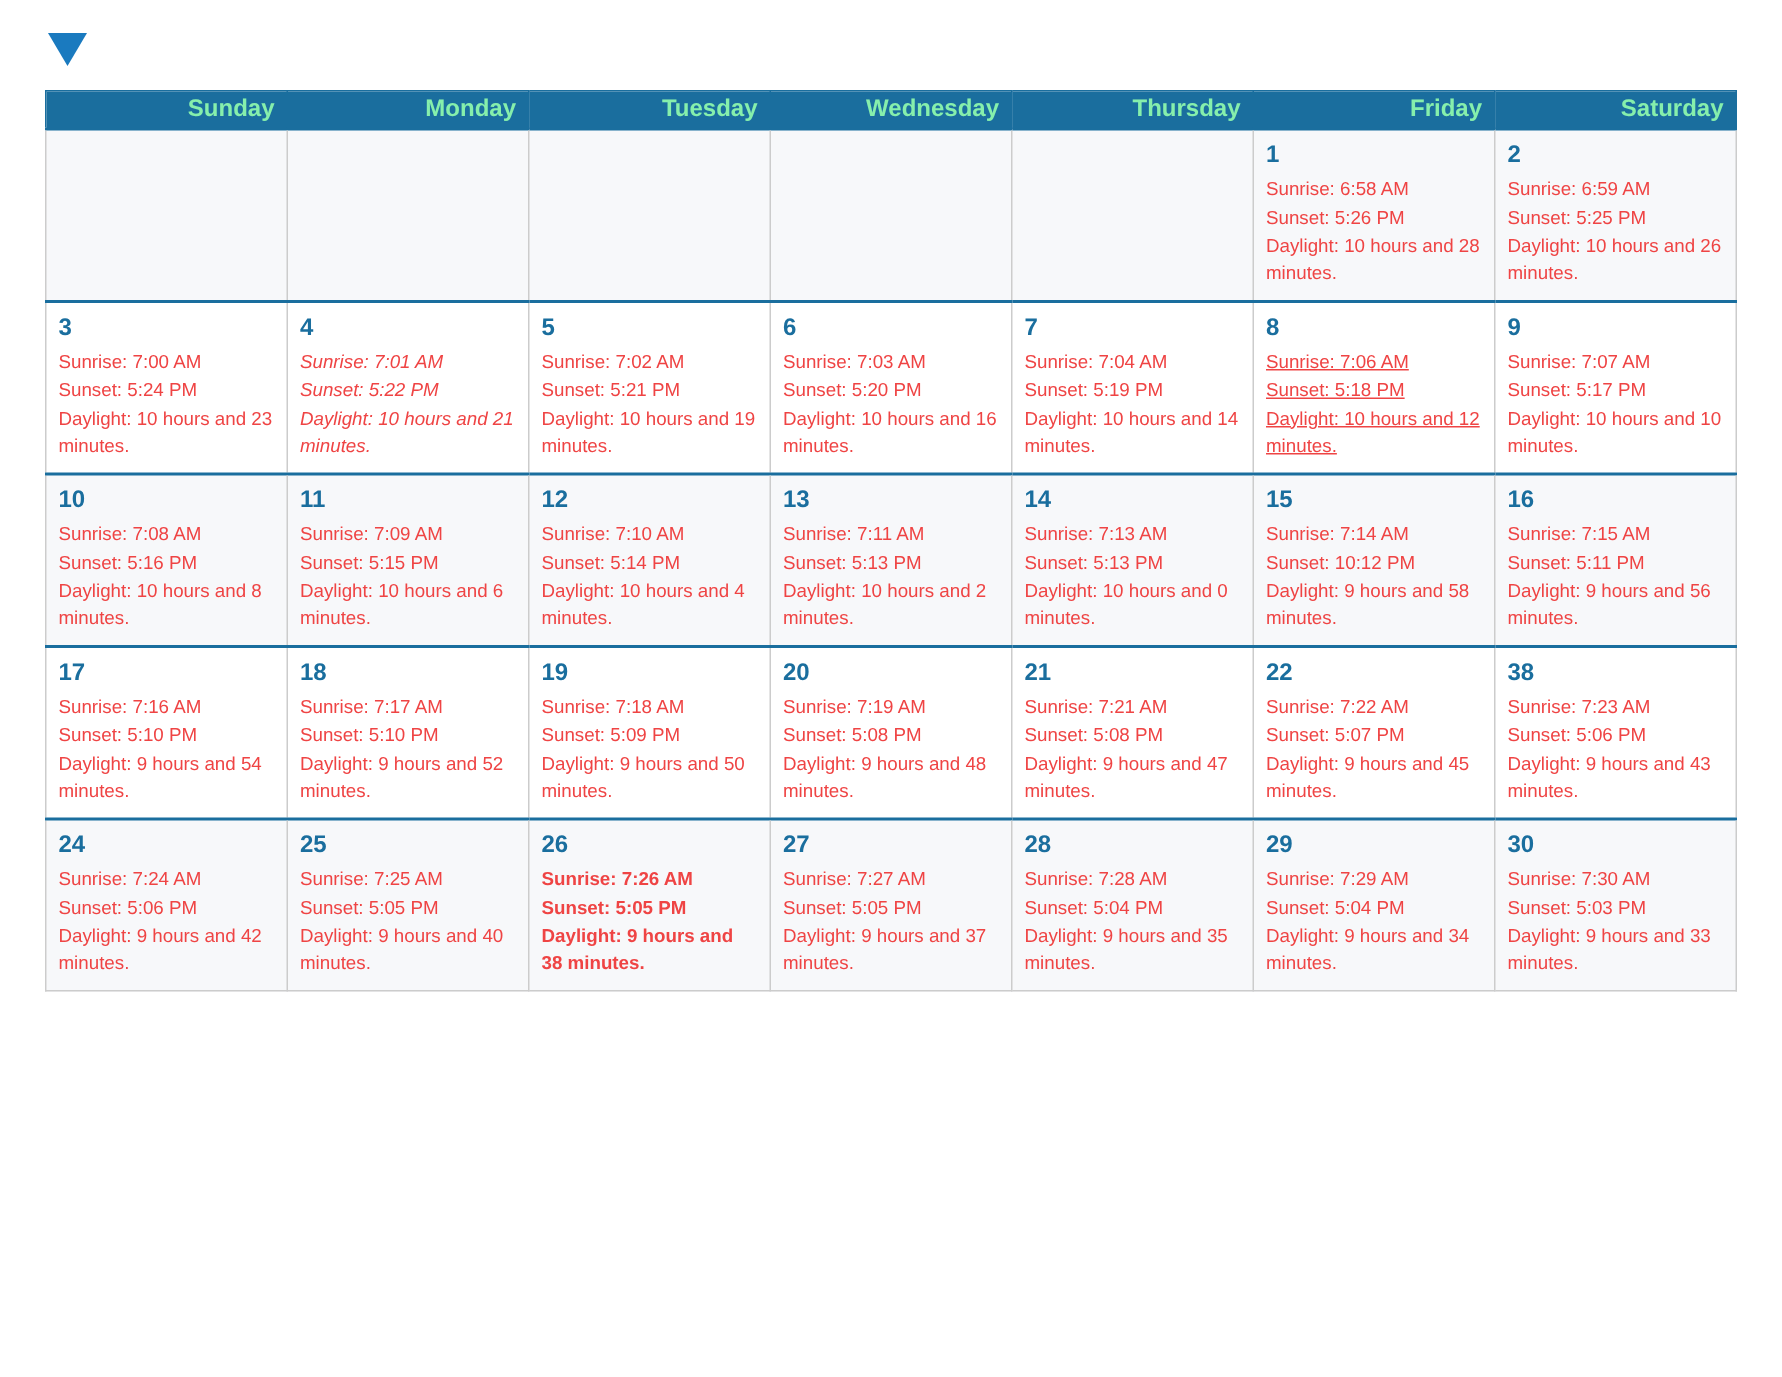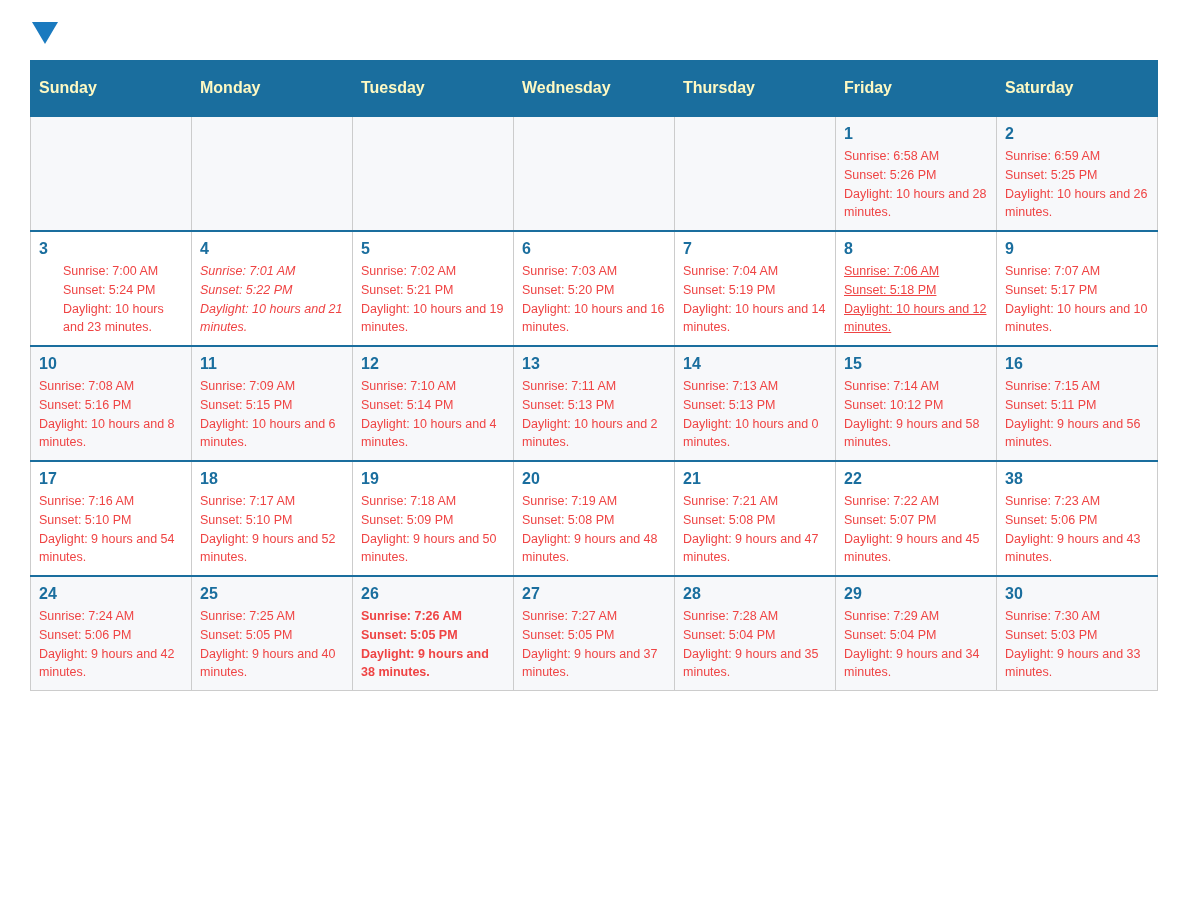--- a/index.html
+++ b/index.html
@@ -36,25 +36,25 @@
     }
     table {
       width: 100%;
       border-collapse: collapse;
       table-layout: fixed;
     }
     thead tr {
       background-color: #1a6e9e;
     }
     thead th {
-      color: #fef9c3;
+      color: #86efac;
       font-size: 16px;
       font-weight: 600;
-      padding: 18px 8px;
-      text-align: left;
+      padding: 3px 8px;
+      text-align: right;
       border: 1px solid #1a6e9e;
     }
     tbody tr {
       background: #fff;
     }
     tbody tr:nth-child(odd) {
       background: #f7f8fa;
     }
     tbody td {
       vertical-align: top;
@@ -143,21 +143,21 @@
         <td>
           <span class="day-number">2</span>
           <div class="day-info" style="white-space: pre-line;">Sunrise: 6:59 AM
 Sunset: 5:25 PM
 Daylight: 10 hours and 26 minutes.</div>
         </td>
       </tr>
       <tr>
         <td>
           <span class="day-number">3</span>
-          <div class="day-info" style="white-space: pre-line; margin-left: 24px;">Sunrise: 7:00 AM
+          <div class="day-info" style="white-space: pre-line;">Sunrise: 7:00 AM
 Sunset: 5:24 PM
 Daylight: 10 hours and 23 minutes.</div>
         </td>
         <td>
           <span class="day-number">4</span>
           <div class="day-info" style="white-space: pre-line; font-style: italic;">Sunrise: 7:01 AM
 Sunset: 5:22 PM
 Daylight: 10 hours and 21 minutes.</div>
         </td>
         <td>

